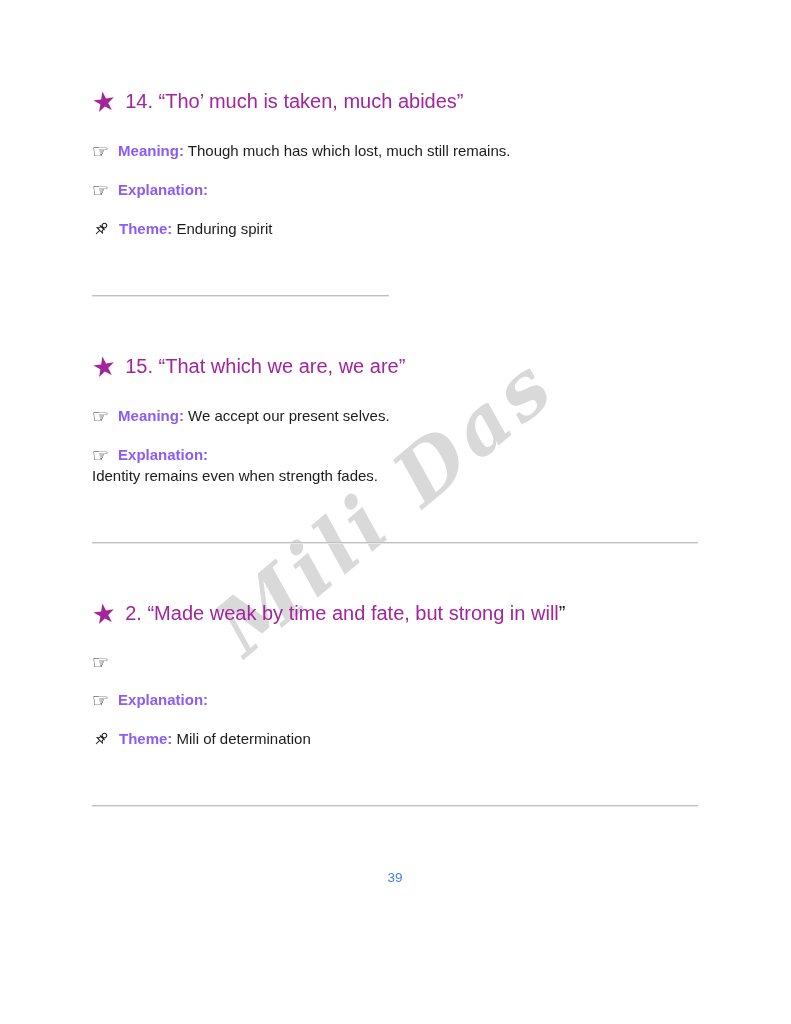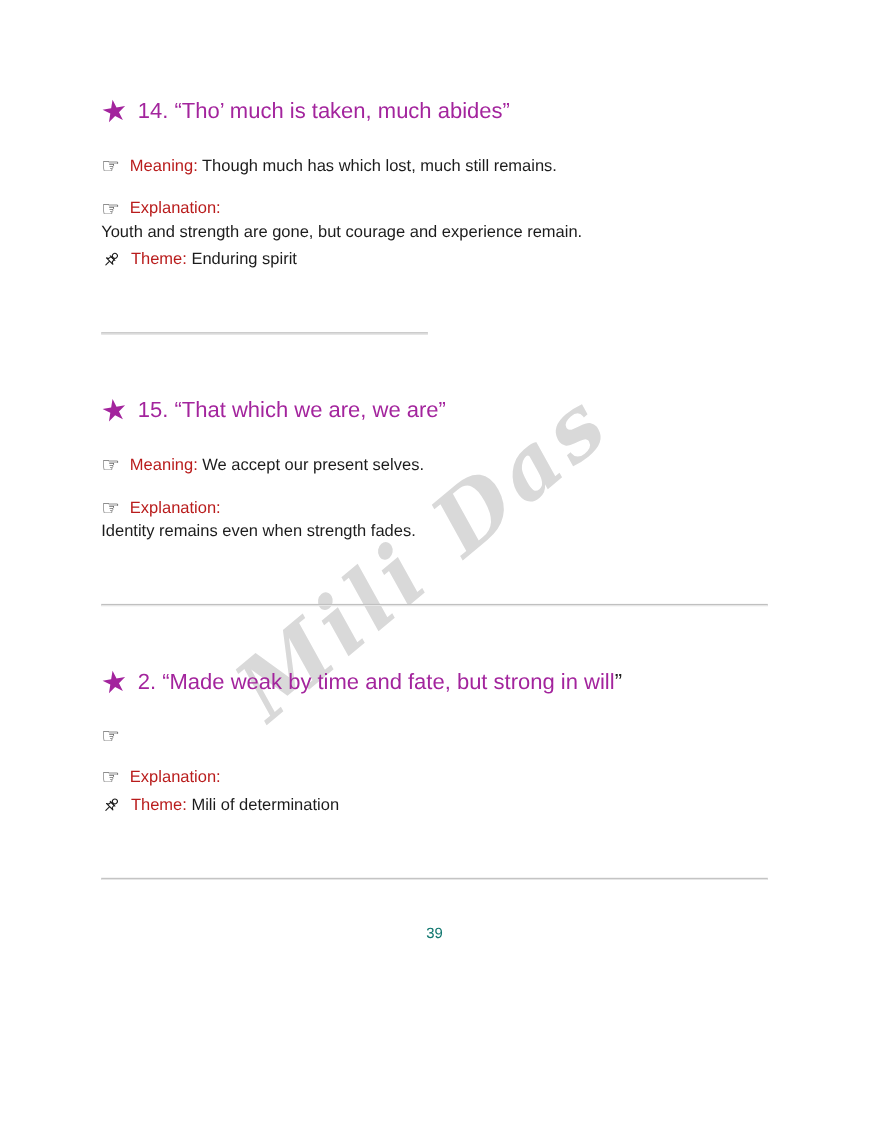--- a/index.html
+++ b/index.html
@@ -53,47 +53,47 @@
   .title-suffix { color: #222222; }
   .row {
     display: flex;
     align-items: center;
     gap: 9px;
     font-size: 15px;
     line-height: 20px;
   }
   .row-meaning { margin-top: 26px; }
   .row-expl   { margin-top: 19px; }
-  .row-theme  { margin-top: 5px; }
+  .row-theme  { margin-top: 19px; }
   .hand-icon {
     font-family: "DejaVu Sans", sans-serif;
     font-size: 19px;
     line-height: 18px;
     color: #1c1c1c;
   }
   .pin-icon { display: inline-flex; width: 18px; height: 18px; }
-  .lbl { font-weight: normal; color: #b91c1c; }
+  .lbl { font-weight: bold; color: #8b5cf6; }
   .expl-body {
     font-size: 15px;
     line-height: 20px;
     margin-top: 1px;
   }
   .divider {
     height: 2px;
     background: #c0c0c0;
     margin-top: 56px;
     border-bottom: 1px solid #e6e6e6;
   }
   .divider--short { width: 297px; }
   .divider--full  { width: 606px; }
   .page-number {
-    margin-top: 41px;
+    margin-top: 63px;
     text-align: center;
     font-size: 13.5px;
-    color: #0f766e;
+    color: #3b82f6;
   }
 </style>
 </head>
 <body>
 
 <div class="watermark">Mili Das</div>
 
 <div class="content">
 
   <div class="section">
@@ -102,21 +102,20 @@
       <span class="section-title"><span>14. “Tho’ much is taken, much abides”</span><span class="title-suffix"></span></span>
     </div>
     <div class="row row-meaning">
       <span class="hand-icon">☞</span>
       <span><span class="lbl">Meaning:</span> <span>Though much has which lost, much still remains.</span></span>
     </div>
     <div class="row row-expl">
       <span class="hand-icon">☞</span>
       <span class="lbl">Explanation:</span>
     </div>
-    <div class="expl-body">Youth and strength are gone, but courage and experience remain.</div>
     <div class="row row-theme">
       <span class="pin-icon">
         <svg viewBox="0 0 24 24" width="18" height="18" fill="none" stroke="#1c1c1c" stroke-width="1.3" stroke-linecap="round" stroke-linejoin="round">
           <g transform="rotate(45 12 12)">
             <circle cx="12" cy="5.5" r="3"></circle>
             <path d="M8 9.5 H16"></path>
             <path d="M9.5 9.5 L9 13 L6.5 14.5 H17.5 L15 13 L14.5 9.5 Z"></path>
             <path d="M12 14.5 V21"></path>
           </g>
         </svg>

